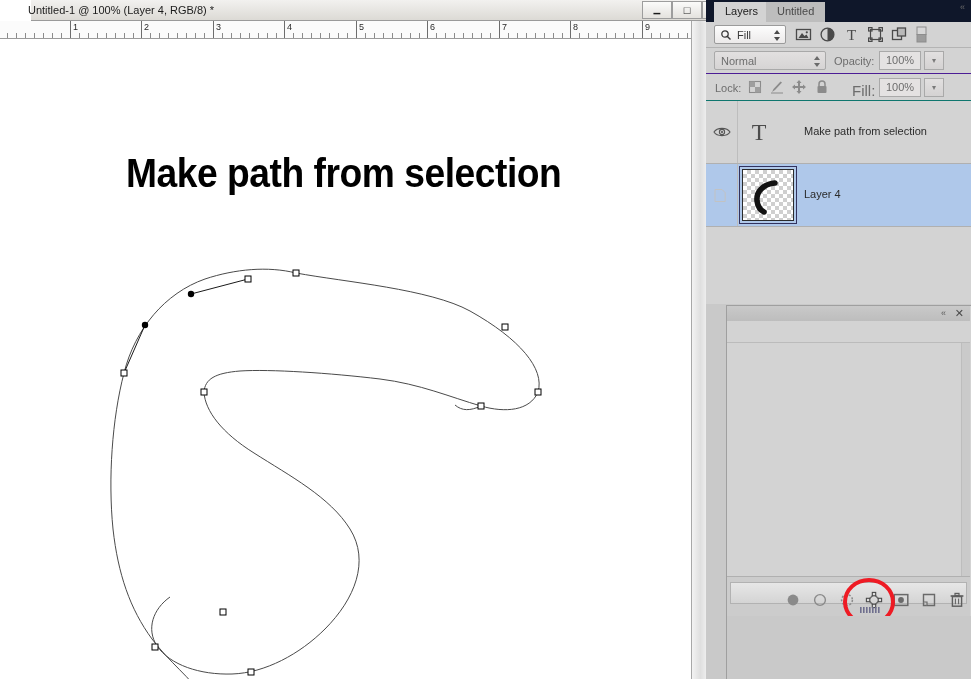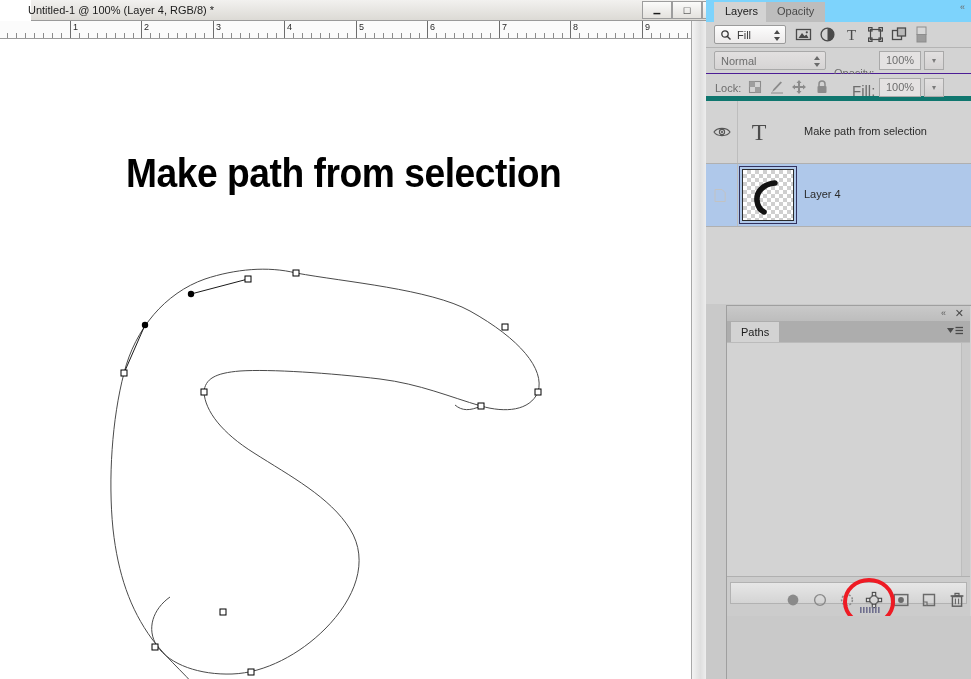--- a/index.html
+++ b/index.html
@@ -131,21 +131,21 @@
   #layers-panel {
     position: absolute;
     left: 0; top: 0;
     width: 265px; height: 304px;
     background: #d3d3d3;
   }
   #layers-tabbar {
     position: absolute;
     left: 0; top: 0;
     width: 265px; height: 34px;
-    background: #7dd3fc;
+    background: #0f172a;
   }
   .ptab {
     position: absolute;
     top: 2px;
     height: 20px;
     padding: 0 11px;
     font-size: 11px;
     line-height: 19px;
     color: #2e2e2e;
     box-sizing: border-box;
@@ -243,21 +243,21 @@
   }
   #blend-stepper {
     position: absolute;
     right: 4px; top: 3px;
     font-size: 8px; line-height: 6px;
     color: #6a6a6a;
     text-align: center;
   }
   #opacity-label {
     position: absolute;
-    left: 128px; top: 19px;
+    left: 128px; top: 7px;
     font-size: 11px;
     color: #6d6d6d;
   }
   #opacity-field {
     position: absolute;
     left: 173px; top: 3px;
     width: 42px; height: 19px;
     background: #e4e2e2;
     border: 1px solid #a9a9a9;
     box-sizing: border-box;
@@ -278,21 +278,21 @@
     color: #7a7a7a;
     text-align: center;
     line-height: 18px;
     cursor: pointer;
   }
   #lock-row {
     position: absolute;
     left: 0; top: 74px;
     width: 265px; height: 27px;
     background: #d3d3d3;
-    border-bottom: 5px solid #0f766e;
+    border-bottom: 1px solid #0f766e;
     box-sizing: border-box;
   }
   #lock-label {
     position: absolute;
     left: 9px; top: 8px;
     font-size: 11px;
     color: #6d6d6d;
   }
   .lock-icon {
     position: absolute;
@@ -721,21 +721,21 @@
 
   <div id="canvas-vscroll"></div>
 </div>
 
 <div id="dock">
 
   <div id="layers-panel">
 
     <div id="layers-tabbar">
       <div class="ptab active" id="tab-layers">Layers</div>
-      <div class="ptab inactive" id="tab-channels">Opacity</div>
+      <div class="ptab inactive" id="tab-channels">Untitled</div>
       <div id="layers-collapse">«</div>
     </div>
 
     <div id="layers-filter-row">
       <div id="kind-select">
         <span id="kind-search-icon">
           <svg width="12" height="12" viewBox="0 0 12 12">
             <circle cx="5" cy="5" r="3.2" fill="none" stroke="#3a3a3a" stroke-width="1.3"></circle>
             <line x1="7.4" y1="7.4" x2="10.5" y2="10.5" stroke="#3a3a3a" stroke-width="1.4"></line>
           </svg>
@@ -875,31 +875,20 @@
     </div>
   </div>
 
   <div id="paths-panel">
 
     <div id="paths-topbar">
       <span id="paths-collapse">«</span>
       <span id="paths-close">✕</span>
     </div>
 
-    <div id="paths-tabbar">
-      <div id="tab-paths">Paths</div>
-      <span id="paths-menu-icon">
-        <svg width="18" height="12" viewBox="0 0 18 12">
-          <polygon points="1,3 8,3 4.5,8" fill="#4a4a4a"></polygon>
-          <line x1="9.5" y1="2.5" x2="17" y2="2.5" stroke="#4a4a4a" stroke-width="1.3"></line>
-          <line x1="9.5" y1="5.5" x2="17" y2="5.5" stroke="#4a4a4a" stroke-width="1.3"></line>
-          <line x1="9.5" y1="8.5" x2="17" y2="8.5" stroke="#4a4a4a" stroke-width="1.3"></line>
-        </svg>
-      </span>
-    </div>
 
     <div id="paths-list">
       <div id="paths-scrollbar"></div>
     </div>
 
     <div id="paths-footer">
       <div id="paths-footer-bar">
 
         <span class="pfoot-icon" id="pf-fill">
           <svg width="18" height="18" viewBox="0 0 18 18">

